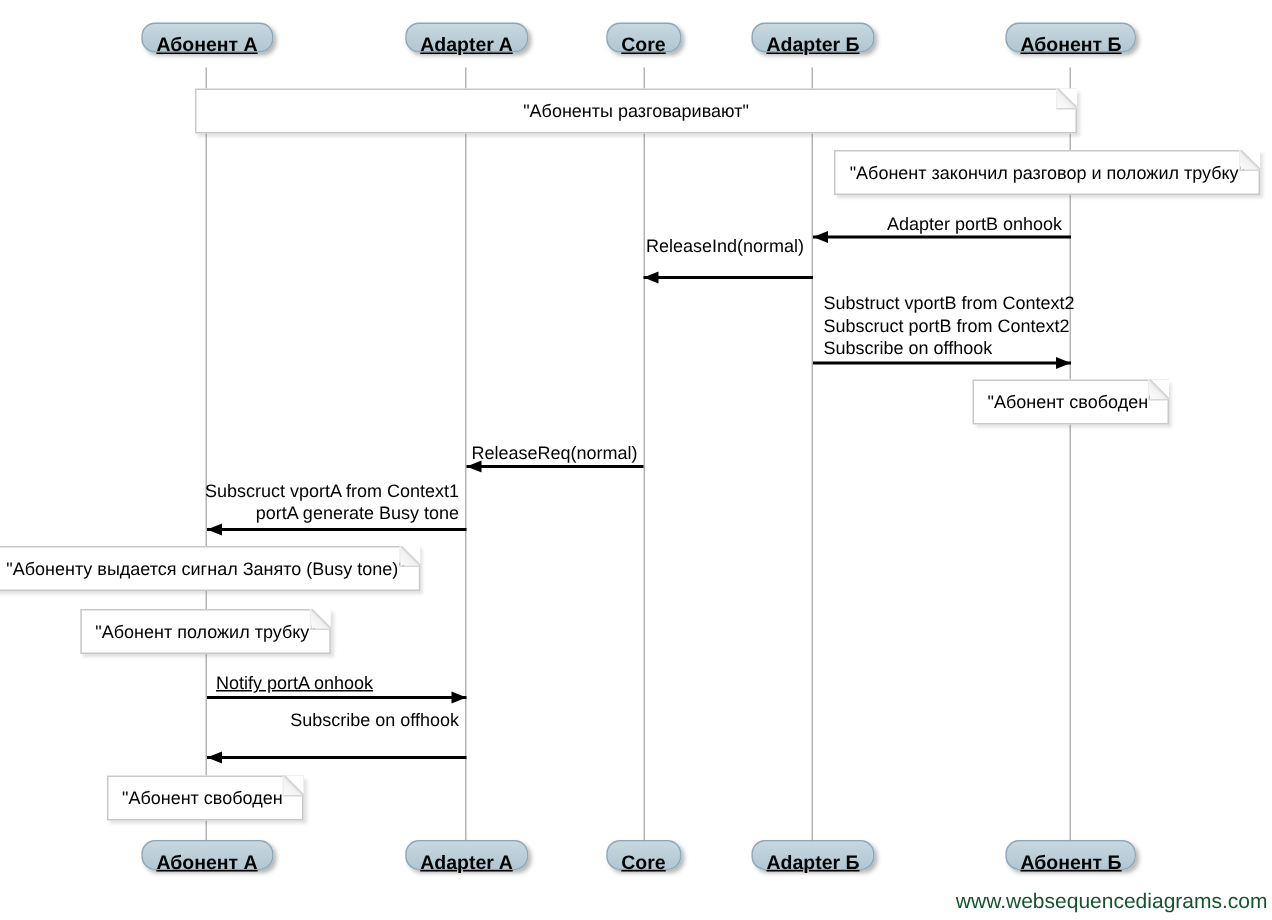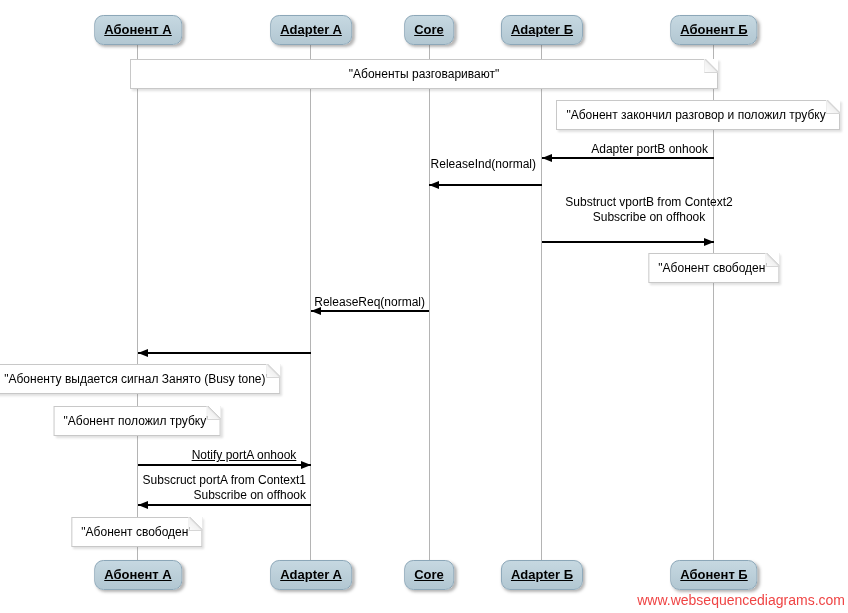--- a/index.html
+++ b/index.html
@@ -4,21 +4,21 @@
 <style>
   html,body{margin:0;padding:0;background:#fff;}
   .canvas{
     position:relative;width:848px;height:613px;background:#fff;overflow:hidden;
     font-family:"Liberation Sans",sans-serif;color:#000;
   }
   
   .lifeline{position:absolute;width:1px;background:#b4b4b4;top:45px;height:516px;}
   
   .actor{
-    position:absolute;height:30px;line-height:28px;padding:0 9px;
+    position:absolute;height:20px;line-height:28px;padding:0 9px;
     transform:translateX(-50%);
     background:linear-gradient(#c6d8e1,#b2c7d2);
     border:1px solid #8ca7b8;border-radius:9px;
     box-shadow:2px 2px 3px rgba(90,90,90,.45);
     font-size:13px;font-weight:bold;white-space:nowrap;
     box-sizing:border-box;text-align:center;
   }
   .actor .lbl{text-decoration:underline;}
   
   .note{
@@ -31,25 +31,25 @@
   .fold{
     position:absolute;top:-1px;right:-1px;width:13px;height:13px;
     background:linear-gradient(to bottom left,#ffffff 0%,#ffffff 45%,#cfcfcf 48%,#f1f1f1 58%,#fcfcfc 100%);
     border-bottom:1px solid #d6d6d6;border-left:1px solid #ededed;
   }
   
   .mline{position:absolute;height:2px;background:#000;}
   .head{position:absolute;width:0;height:0;border-top:4px solid transparent;border-bottom:4px solid transparent;}
   .head.l{border-right:10px solid #000;}
   .head.r{border-left:10px solid #000;}
-  .mlabel{position:absolute;font-size:12px;line-height:15px;white-space:nowrap;text-align:center;}
+  .mlabel{position:absolute;font-size:12px;line-height:15px;white-space:nowrap;}
   .mlabel.r{text-align:right;}
   .mlabel span{display:block;}
   
-  .watermark{position:absolute;font-size:14px;color:#ef4444;}
+  .watermark{position:absolute;font-size:14px;color:#14532d;}
 </style>
 </head>
 <body>
 
 <div class="canvas">
 
   <div class="lifeline" style="left:137px;"></div>
   <div class="lifeline" style="left:310px;"></div>
   <div class="lifeline" style="left:429px;"></div>
   <div class="lifeline" style="left:541px;"></div>
@@ -78,57 +78,61 @@
   <div class="head l" style="left:542px;top:154px;"></div>
 
   <div class="mlabel r" style="left:429px;top:157px;width:107px;">
       <span>ReleaseInd(normal)</span>
     </div>
   <div class="mline" style="left:429px;top:184px;width:113px;"></div>
   <div class="head l" style="left:429px;top:181px;"></div>
 
   <div class="mlabel" style="left:549px;top:195px;width:200px;">
     <span>Substruct vportB from Context2</span>
+    <span>Subscruct portB from Context2</span>
     <span>Subscribe on offhook</span>
   </div>
   <div class="mline" style="left:542px;top:241px;width:172px;"></div>
   <div class="head r" style="left:704px;top:238px;"></div>
 
   <div class="note centered" style="left:714px;top:253px;">
     <span class="fold"></span>
     <span>"Абонент свободен"</span>
   </div>
 
   <div class="mlabel r" style="left:311px;top:295px;width:114px;text-align:right;">
       <span>ReleaseReq(normal)</span>
     </div>
   <div class="mline" style="left:311px;top:310px;width:118px;"></div>
   <div class="head l" style="left:311px;top:307px;"></div>
 
+  <div class="mlabel r" style="left:132px;top:320px;width:174px;">
+    <span>Subscruct vportA from Context1</span>
+    <span>portA generate Busy tone</span>
+  </div>
   <div class="mline" style="left:138px;top:352px;width:173px;"></div>
   <div class="head l" style="left:138px;top:349px;"></div>
 
   <div class="note centered" style="left:137px;top:364px;">
     <span class="fold"></span>
     <span>"Абоненту выдается сигнал Занято (Busy tone)"</span>
   </div>
 
   <div class="note centered" style="left:137px;top:406px;">
     <span class="fold"></span>
     <span>"Абонент положил трубку"</span>
   </div>
 
   <div class="mlabel" style="left:144px;top:448px;width:200px;text-decoration:underline;">
       <span>Notify portA onhook</span>
     </div>
   <div class="mline" style="left:138px;top:464px;width:173px;"></div>
   <div class="head r" style="left:301px;top:461px;"></div>
 
   <div class="mlabel r" style="left:132px;top:473px;width:174px;">
-    <span>Subscruct portA from Context1</span>
     <span>Subscribe on offhook</span>
   </div>
   <div class="mline" style="left:138px;top:504px;width:173px;"></div>
   <div class="head l" style="left:138px;top:501px;"></div>
 
   <div class="note centered" style="left:137px;top:517px;">
     <span class="fold"></span>
     <span>"Абонент свободен"</span>
   </div>
 

